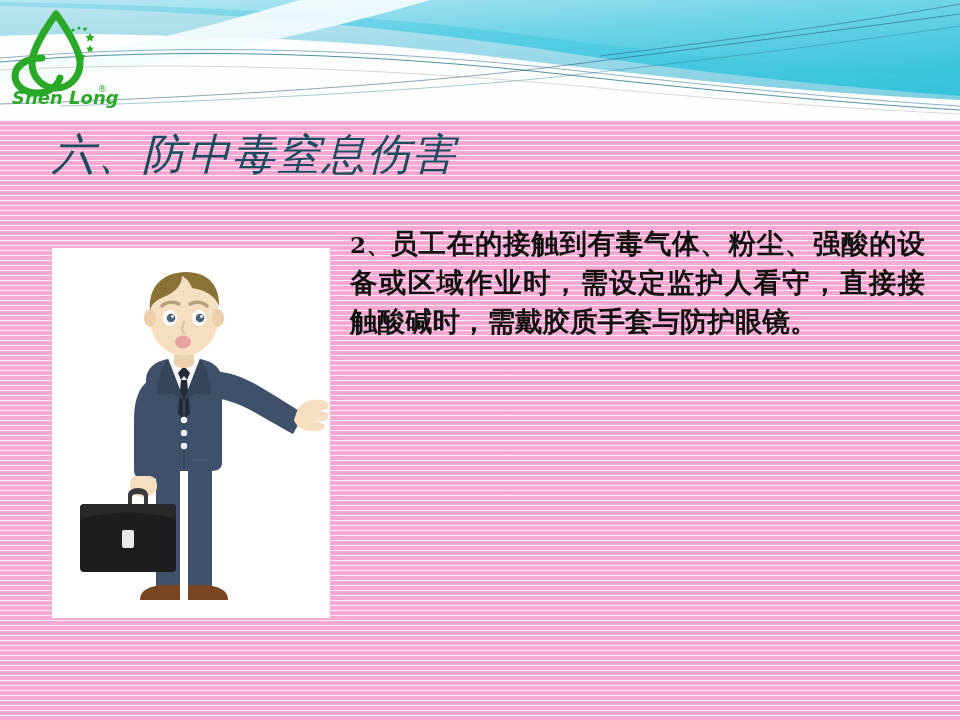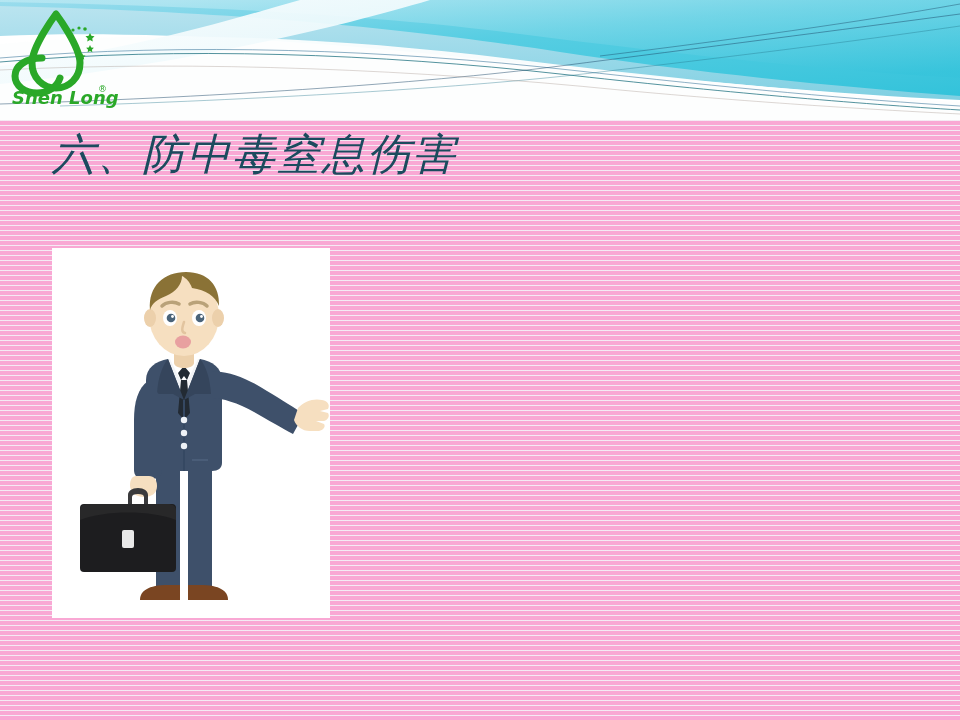--- a/index.html
+++ b/index.html
@@ -251,15 +251,18 @@
       <circle cx="120.5" cy="68.5" r="1.4" fill="#ffffff"></circle>
       <circle cx="149.5" cy="68.5" r="1.4" fill="#ffffff"></circle>
 
       <path d="M132,74 C130,80 129,84 133,85" stroke="#e2c49f" stroke-width="2.5" fill="none" stroke-linecap="round"></path>
 
       <ellipse cx="131" cy="94" rx="8" ry="6.5" fill="#e8a0a0"></ellipse>
     </svg>
   </div>
 
   <div class="body-text">
+    <p class="para">
+      <span class="num">2、</span><span>员工在的接触到有毒气体、粉尘、强酸的设备或区域作业时，需设定监护人看守，直接接触酸碱时，需戴胶质手套与防护眼镜。</span>
+    </p>
   </div>
 
 </div>
 
 </body></html>

